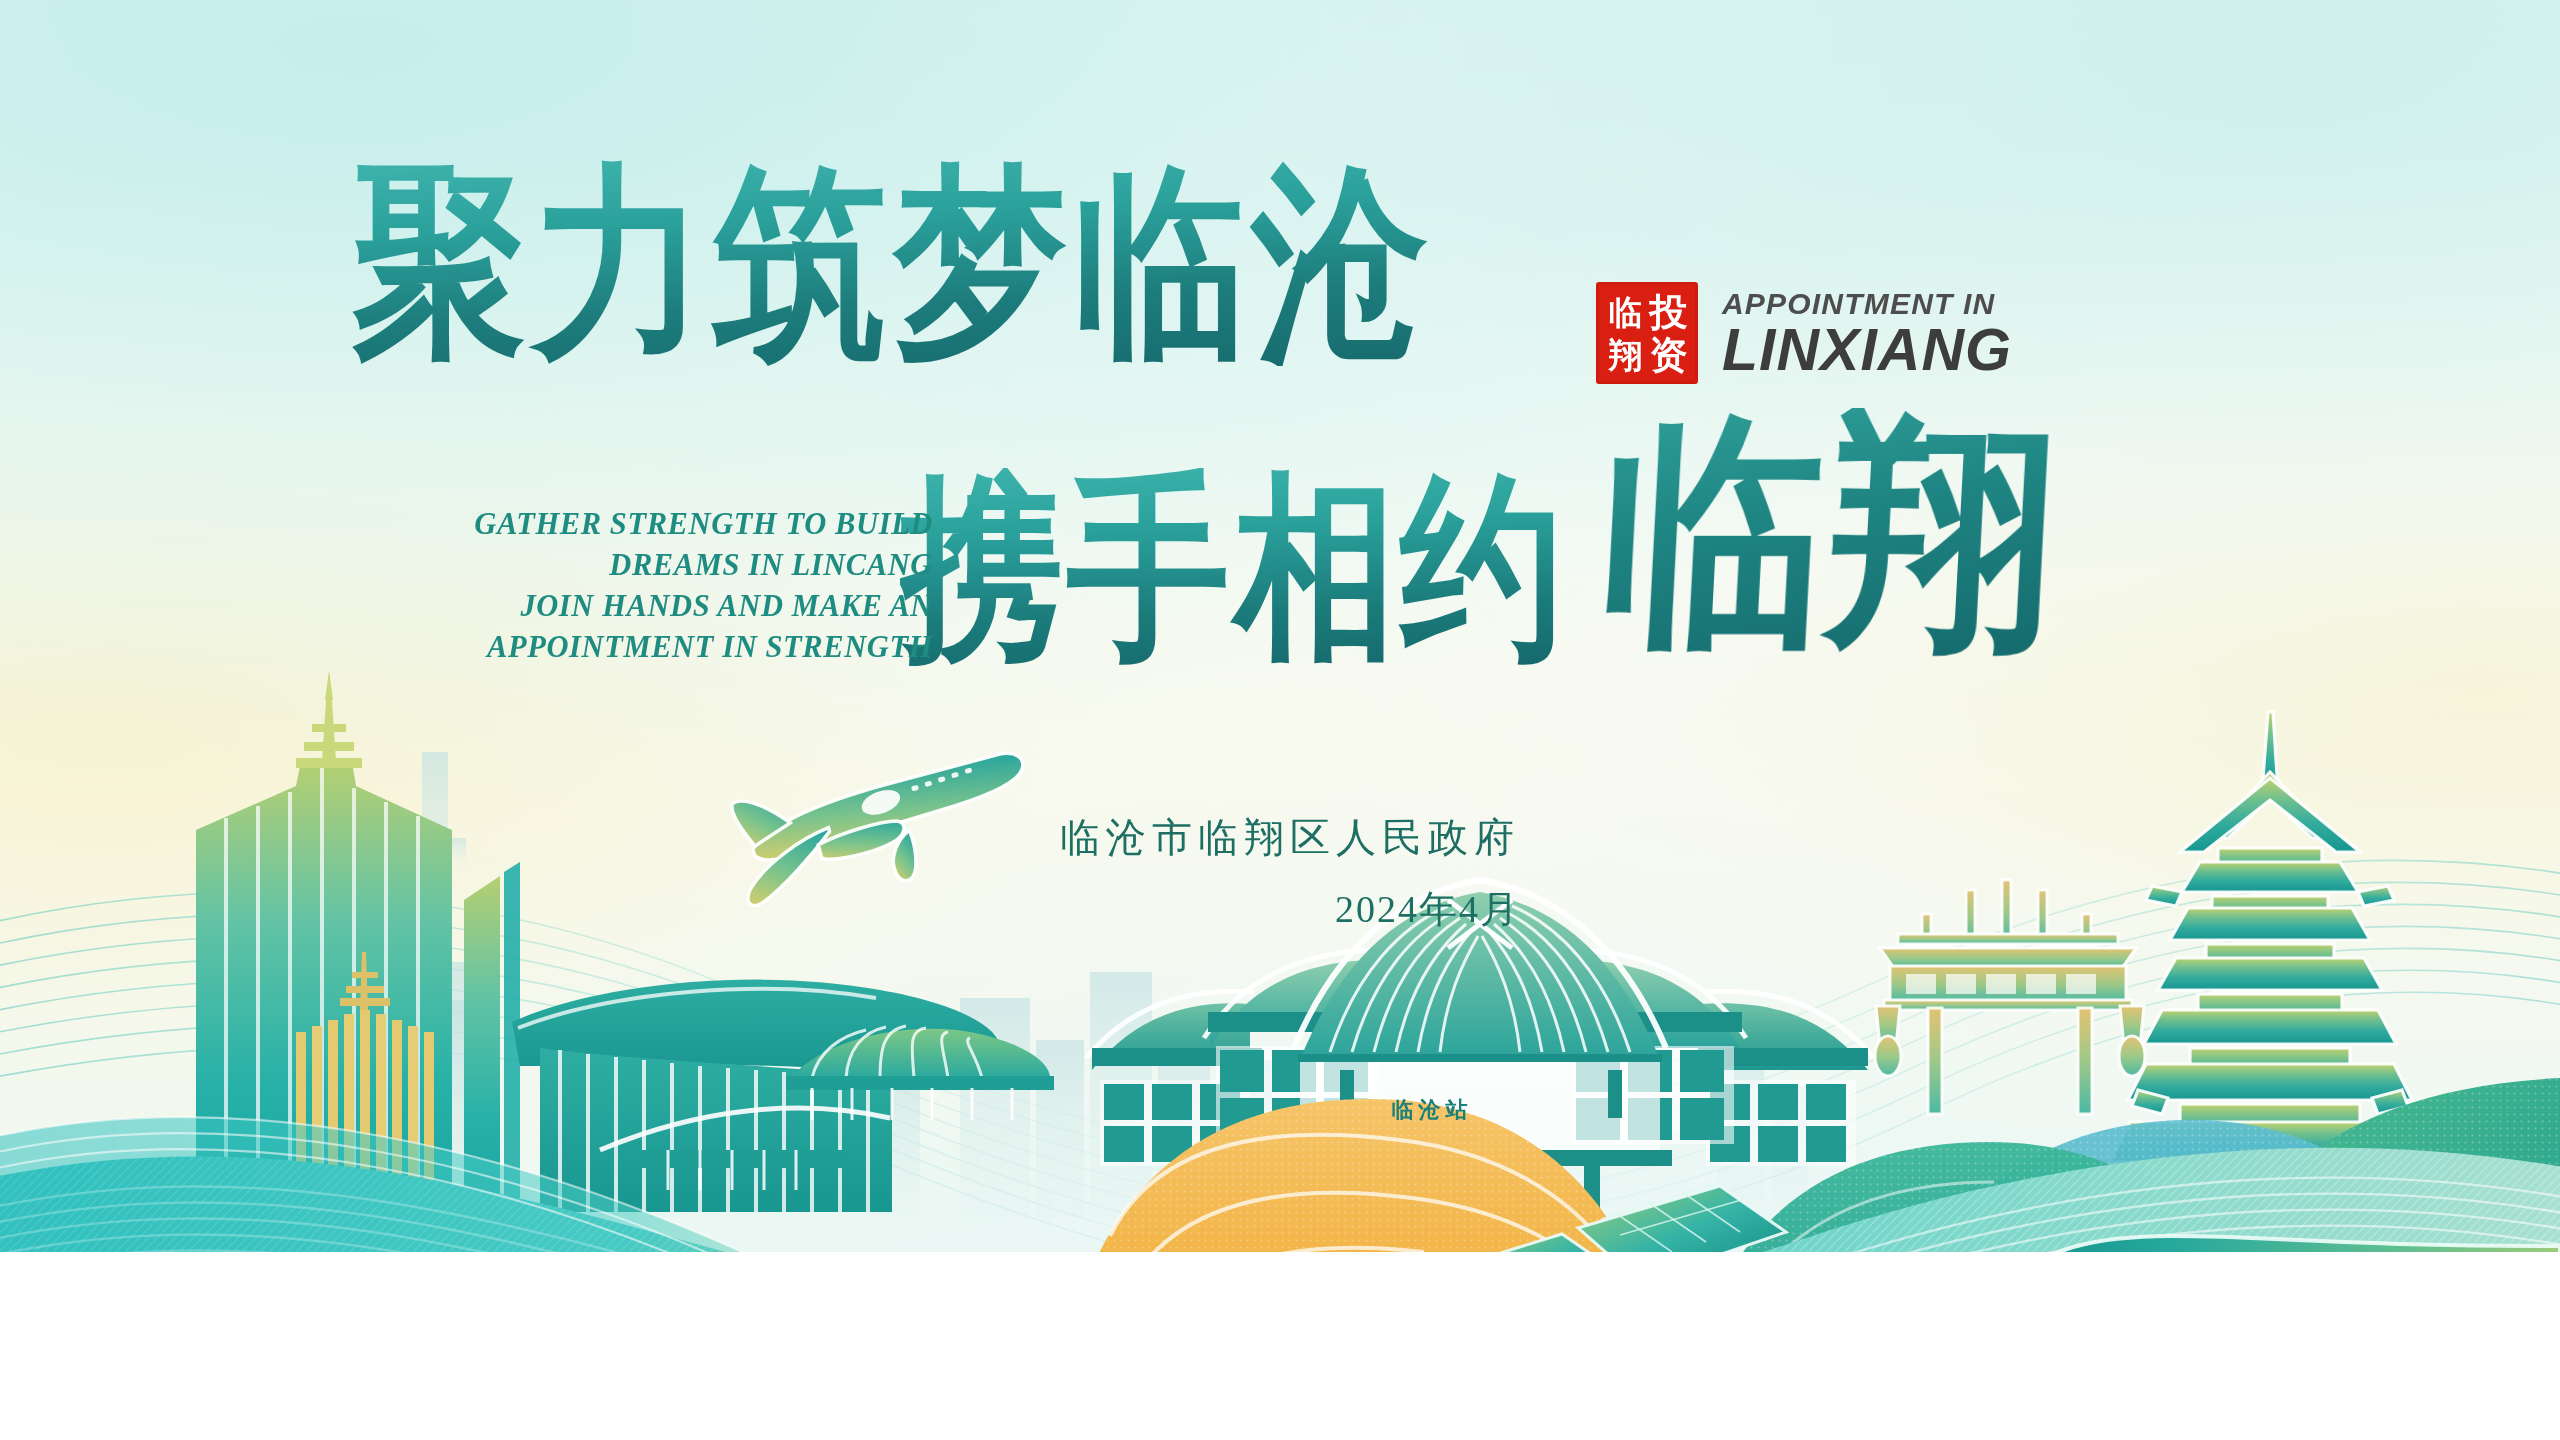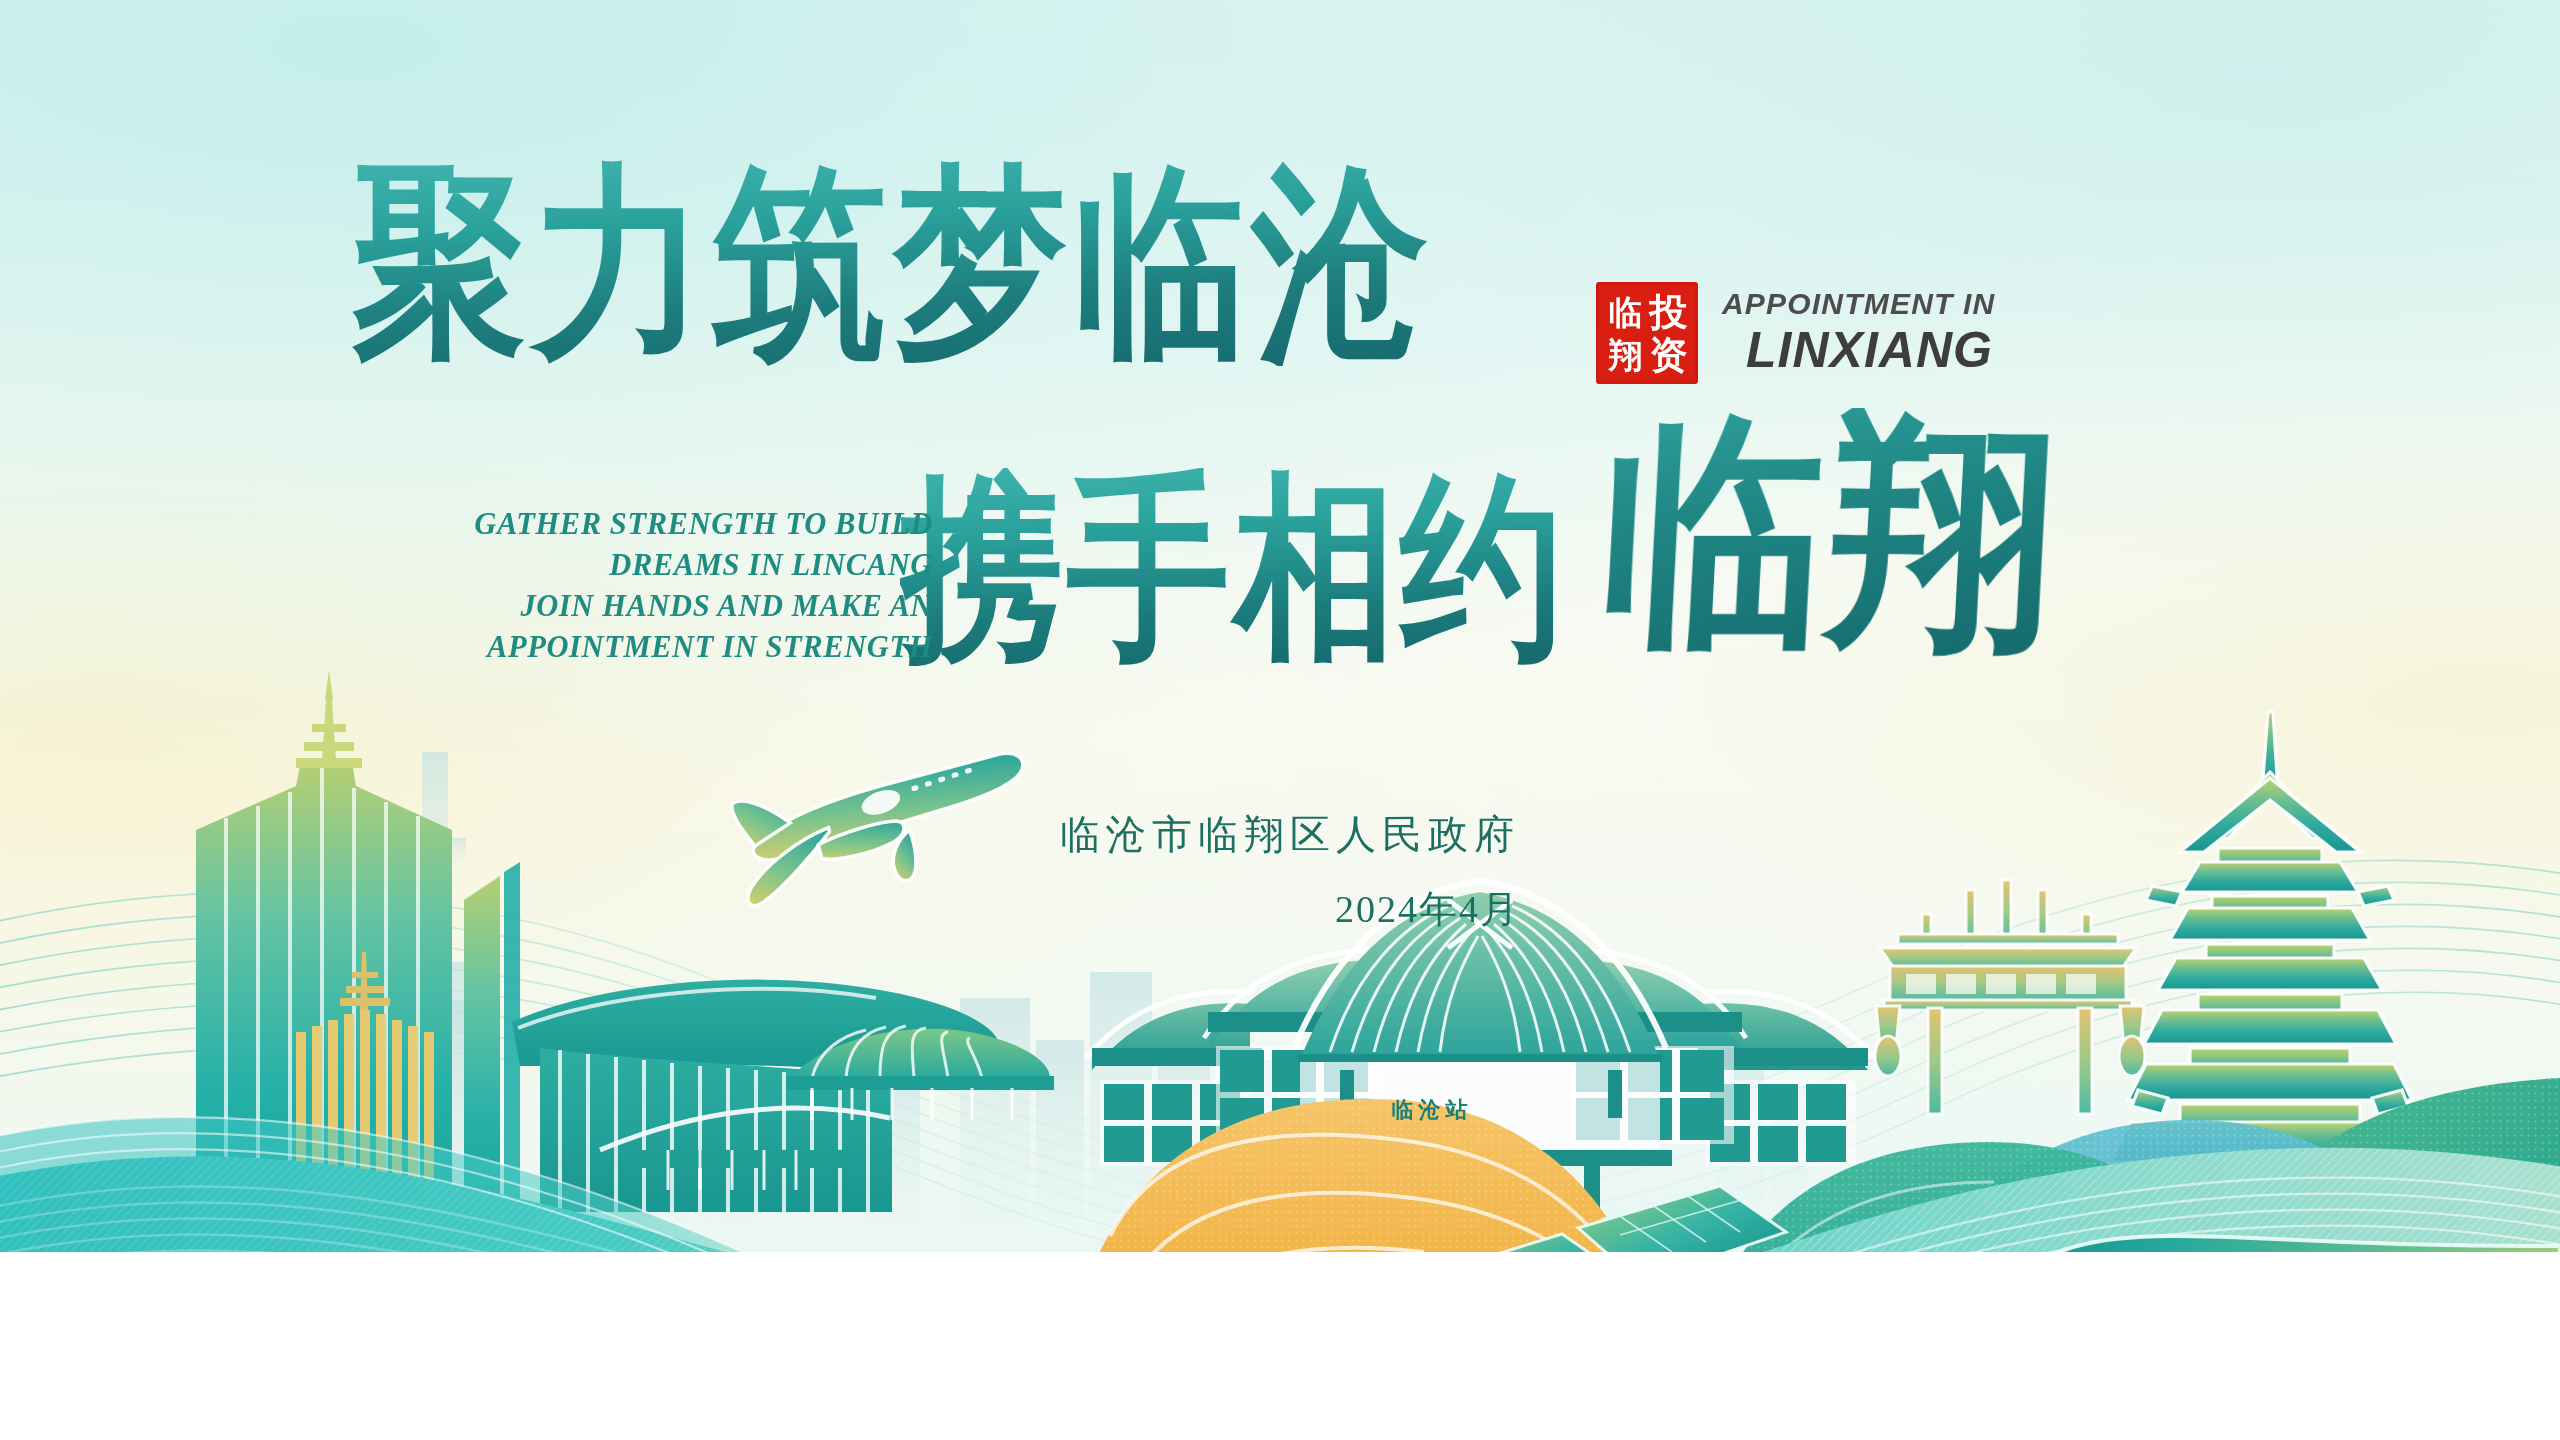--- a/index.html
+++ b/index.html
@@ -76,26 +76,26 @@
   #seal .s-b{grid-column:2;grid-row:1;font-size:38px;}
   #seal .s-c{grid-column:1;grid-row:2;}
   #seal .s-d{grid-column:2;grid-row:2;font-size:38px;}
   #brand-en{position:absolute;left:126px;top:4px;}
   #brand-en .l1{
     font-family:"Liberation Sans",sans-serif;font-style:italic;font-weight:700;
     font-size:30px;letter-spacing:1.2px;color:#4d4d4d;line-height:36px;
   }
   #brand-en .l2{
     font-family:"Liberation Sans",sans-serif;font-style:italic;font-weight:700;
-    font-size:50px;letter-spacing:1px;color:#3d3d3d;line-height:56px;margin-left:24px;
+    font-size:59px;letter-spacing:1px;color:#3d3d3d;line-height:56px;
   }
 
   #issuer{
     position:absolute;left:1060px;top:818px;width:460px;text-align:center;
-    font-family:Liberation Mono, monospace;
+    font-family:Liberation Serif, serif;
     font-size:40px;letter-spacing:6px;color:#1d6f63;line-height:1;
   }
   #issuer-date{
     position:absolute;left:1060px;top:890px;width:460px;text-align:right;
     font-family:"Liberation Serif",serif;
     font-size:38px;letter-spacing:2px;color:#1d6f63;line-height:1;
   }
   #station-sign{
     position:absolute;left:1352px;top:1078px;width:160px;text-align:center;
     font-family:"DejaVu Sans",sans-serif;font-weight:700;

